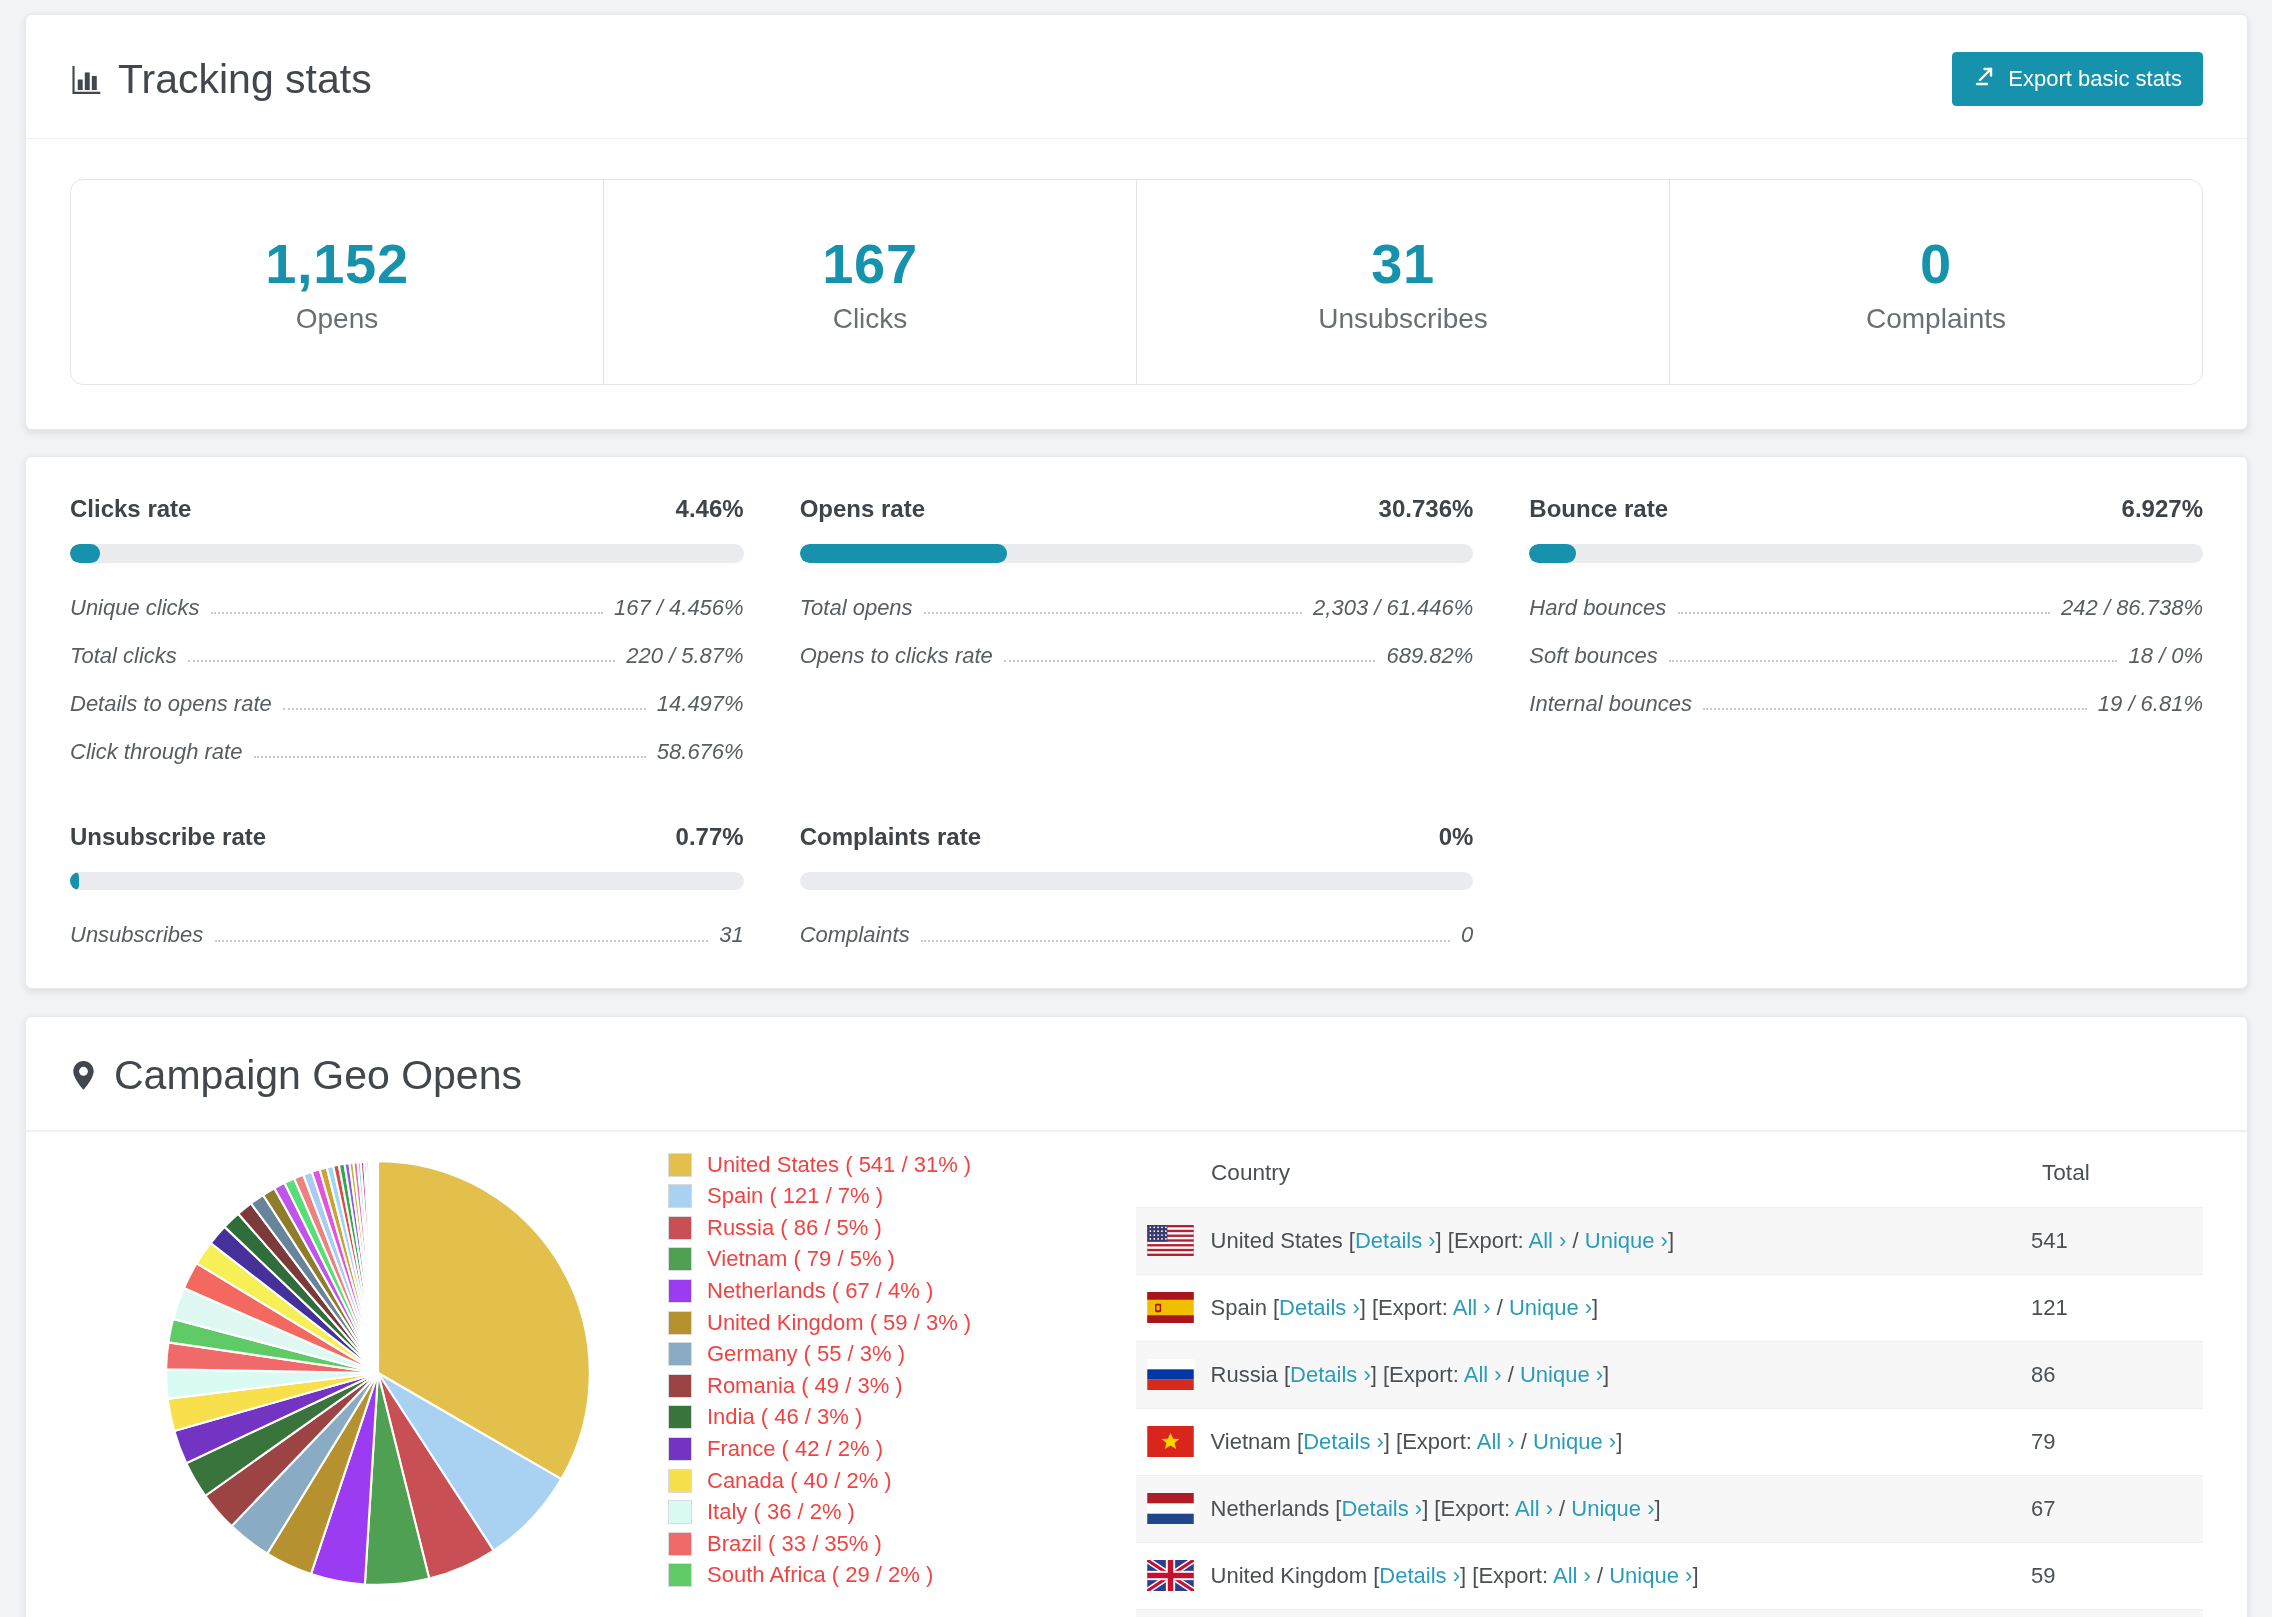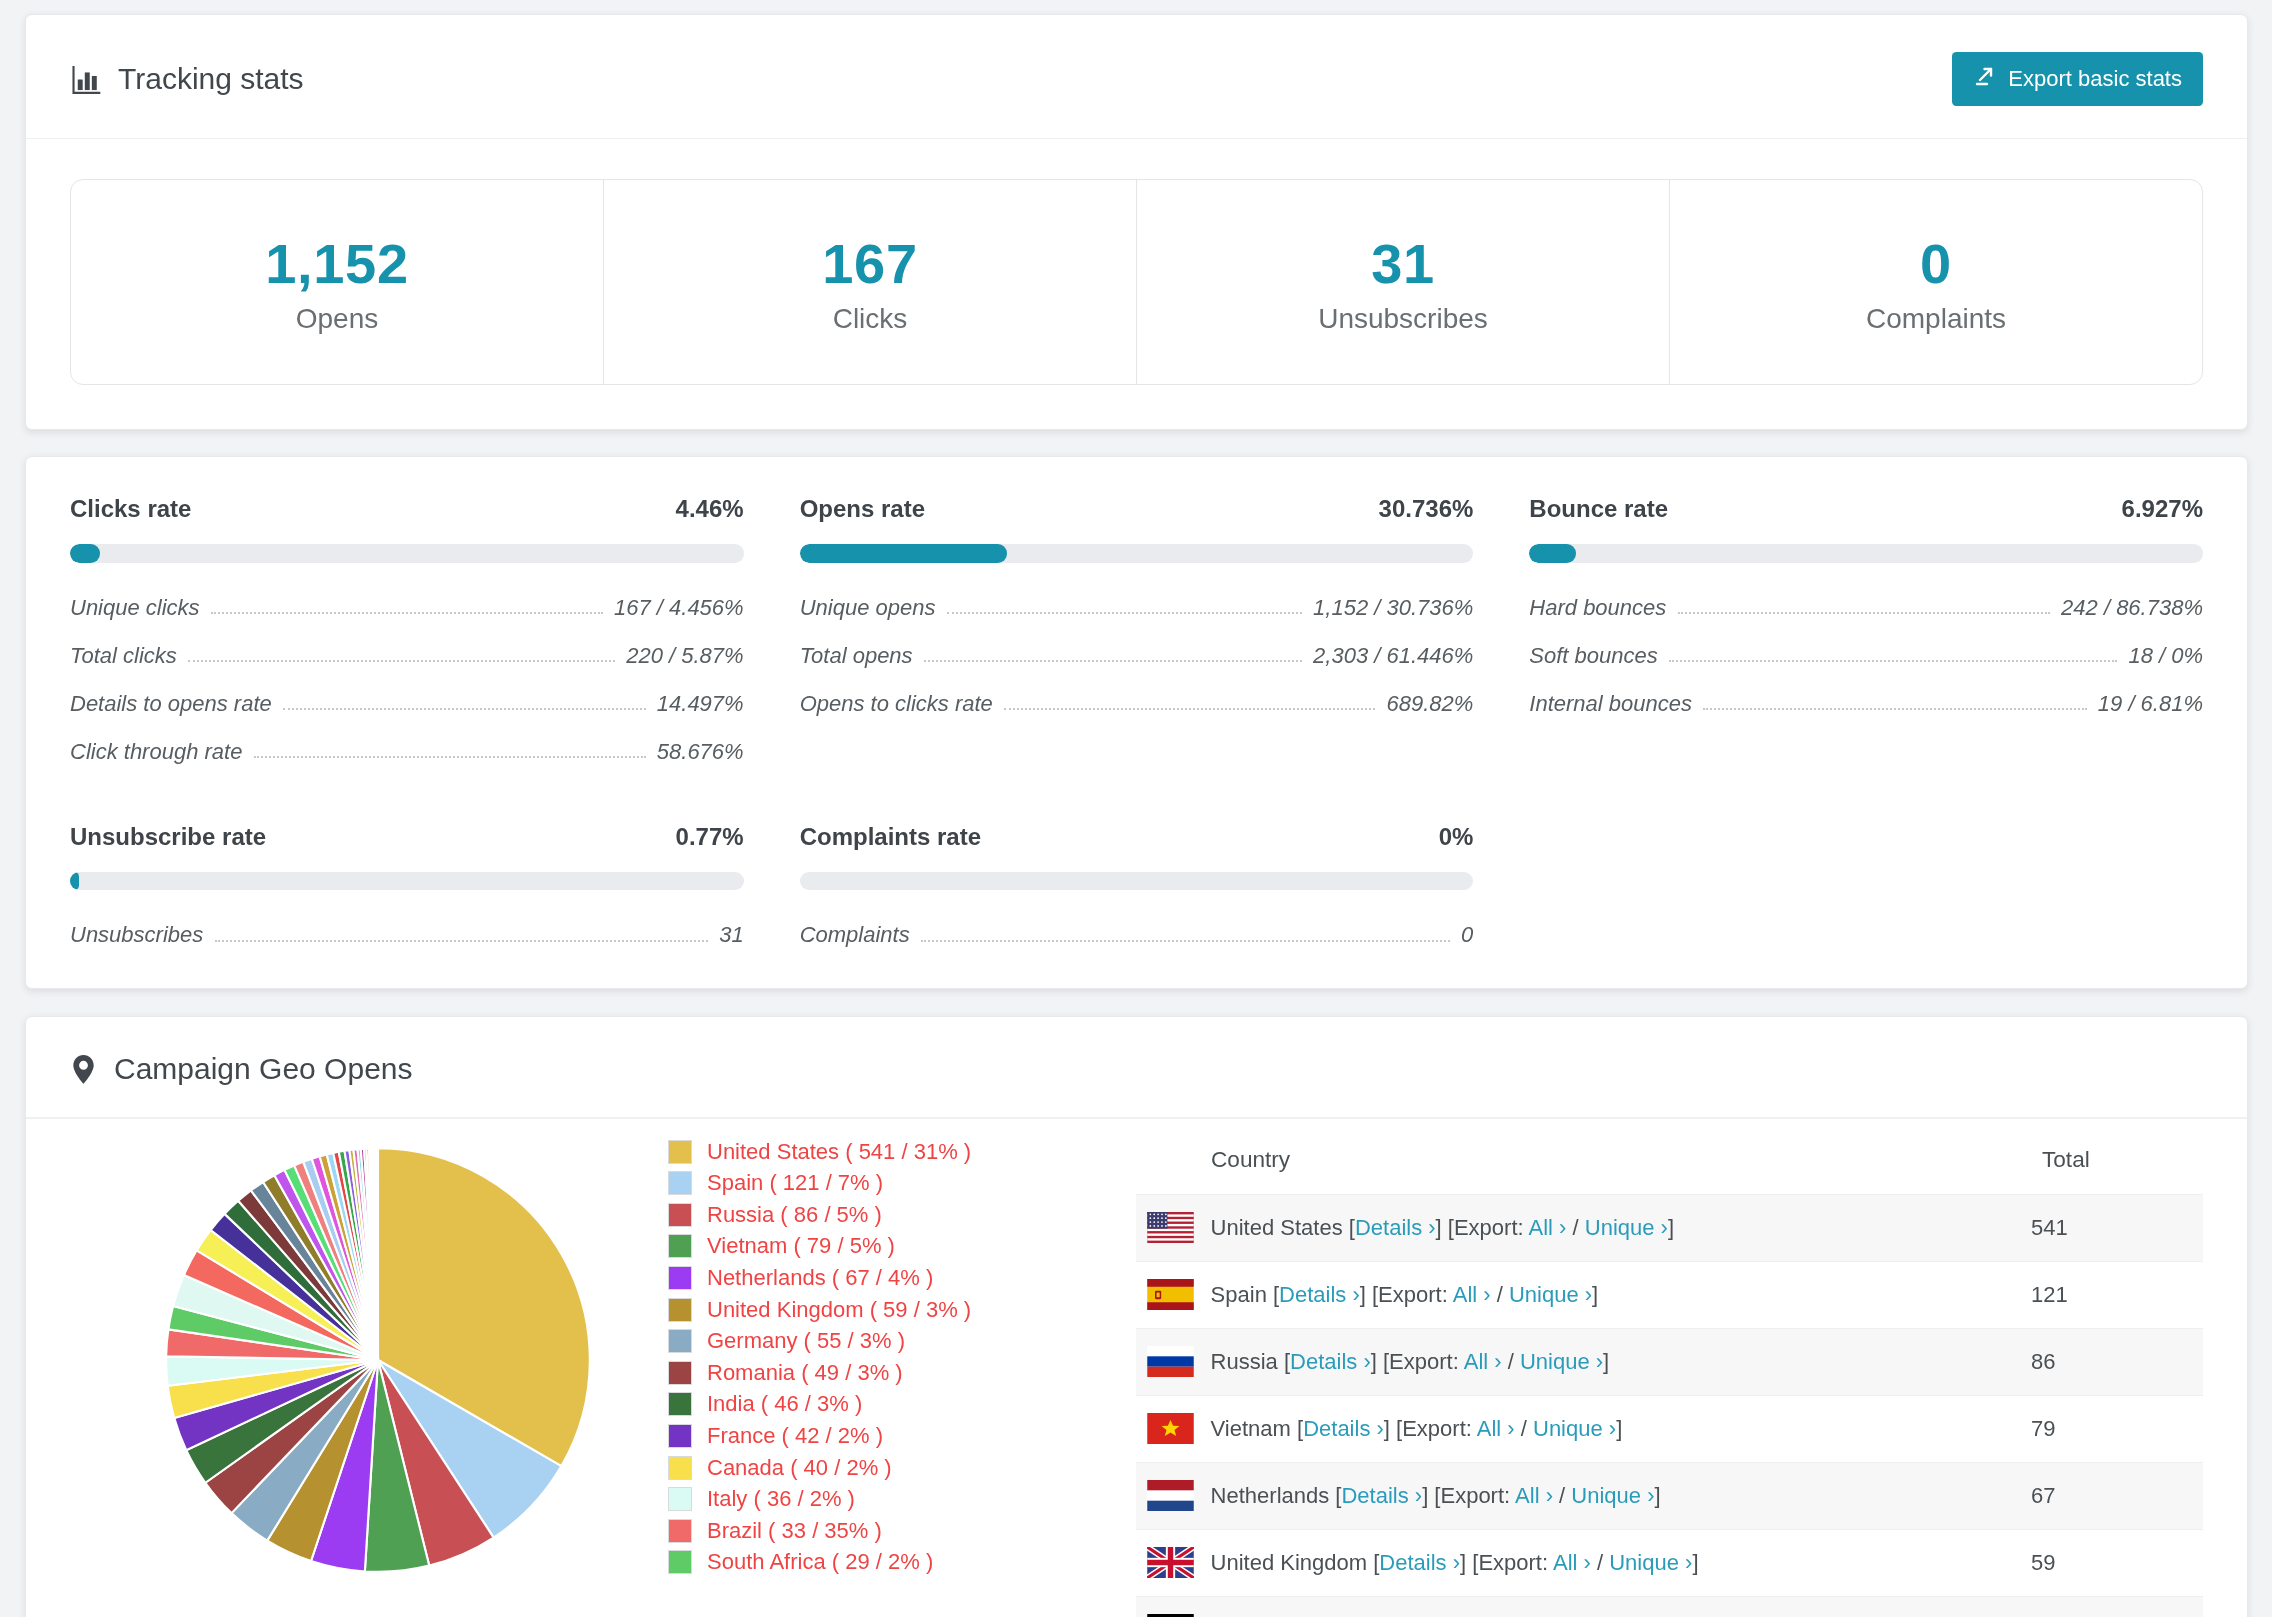--- a/index.html
+++ b/index.html
@@ -4,21 +4,21 @@
 <style>
   html,body{margin:0;padding:0;}
   body{
     width:2273px;height:1618px;overflow:hidden;background:#f2f3f5;
     font-family:"Liberation Sans","DejaVu Sans",sans-serif;color:#454b50;
     -webkit-font-smoothing:antialiased;
   }
   .card{margin:0 25px;background:#fff;border:0.7px solid #e7e9ec;border-radius:7px;
         box-shadow:0 2.1px 7px rgba(60,70,90,.12);box-sizing:border-box;}
   .card-head{display:flex;justify-content:space-between;align-items:center;}
-  .head-title{display:flex;align-items:center;gap:17px;font-size:30px;color:#41474c;}
+  .head-title{display:flex;align-items:center;gap:17px;font-size:41px;color:#41474c;}
   .head-title svg{display:block;}
   .hr{height:1.4px;background:#eef0f2;}
 
   
   #card-tracking{margin-top:14px;padding:37px 44px 44px;}
   #card-tracking .hr{margin:32px -44px 0;}
   .btn-export{display:flex;align-items:center;gap:11.3px;background:#1792ad;color:#fff;
     border:none;font-size:22px;padding:12px 21px;border-radius:4.2px;cursor:pointer;
     font-family:inherit;}
   .stats-box{margin-top:40px;border:0.7px solid #e3e5e8;border-radius:13px;display:flex;}
@@ -146,25 +146,20 @@
     </div>
     <div class="panel">
       <div class="panel-head">
         <span class="panel-title">Opens rate</span>
         <span class="panel-value">30.736%</span>
       </div>
       <div class="bar">
         <div class="bar-fill" style="width: 30.736%; min-width: 9.2px;"></div>
       </div>
       <div class="panel-rows">
-        <div class="p-row">
-          <span class="p-lab">Unique opens</span>
-          <span class="p-leader"></span>
-          <span class="p-val">1,152 / 30.736%</span>
-        </div>
         <div class="p-row">
           <span class="p-lab">Total opens</span>
           <span class="p-leader"></span>
           <span class="p-val">2,303 / 61.446%</span>
         </div>
         <div class="p-row">
           <span class="p-lab">Opens to clicks rate</span>
           <span class="p-leader"></span>
           <span class="p-val">689.82%</span>
         </div>

